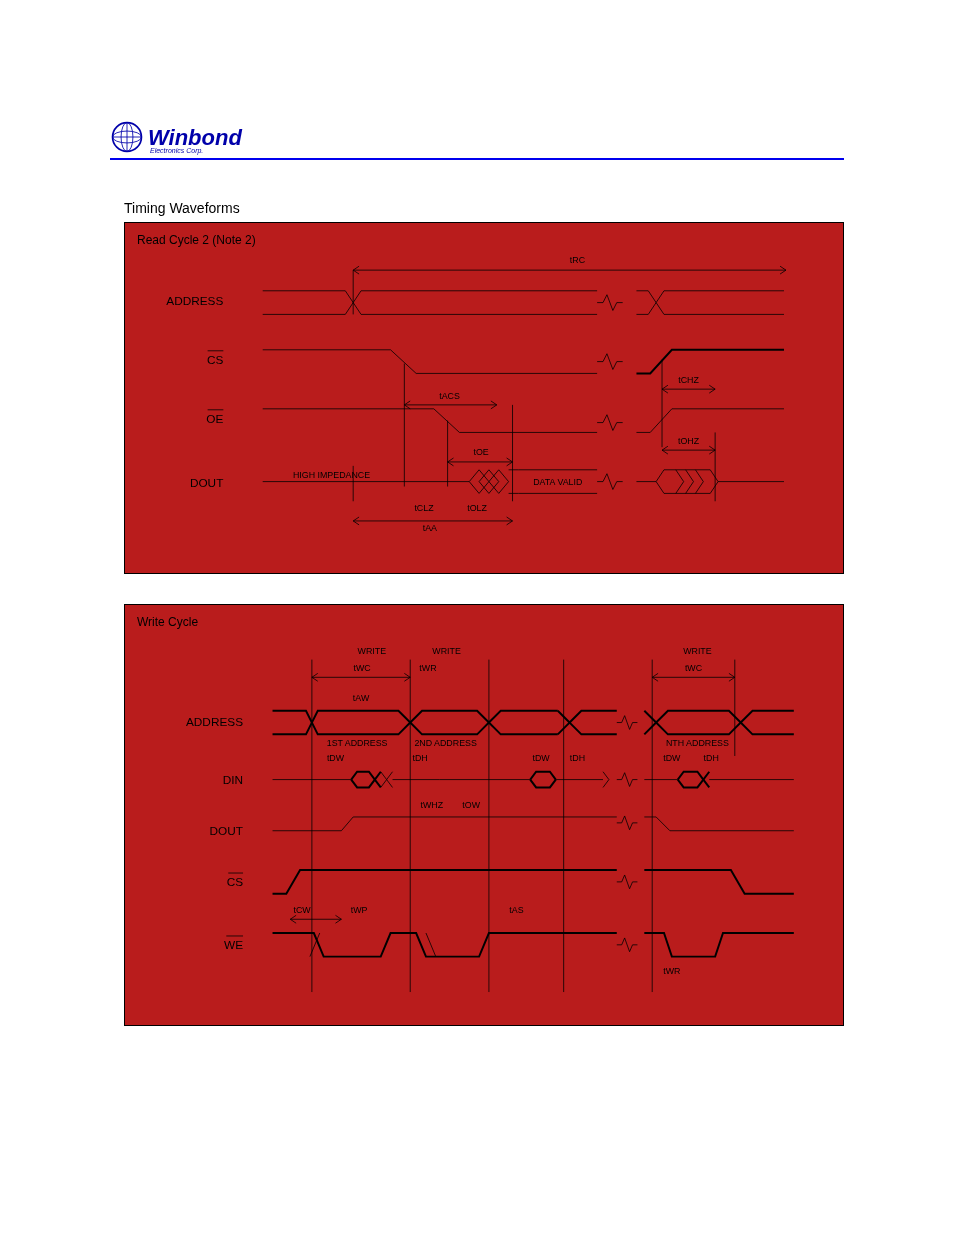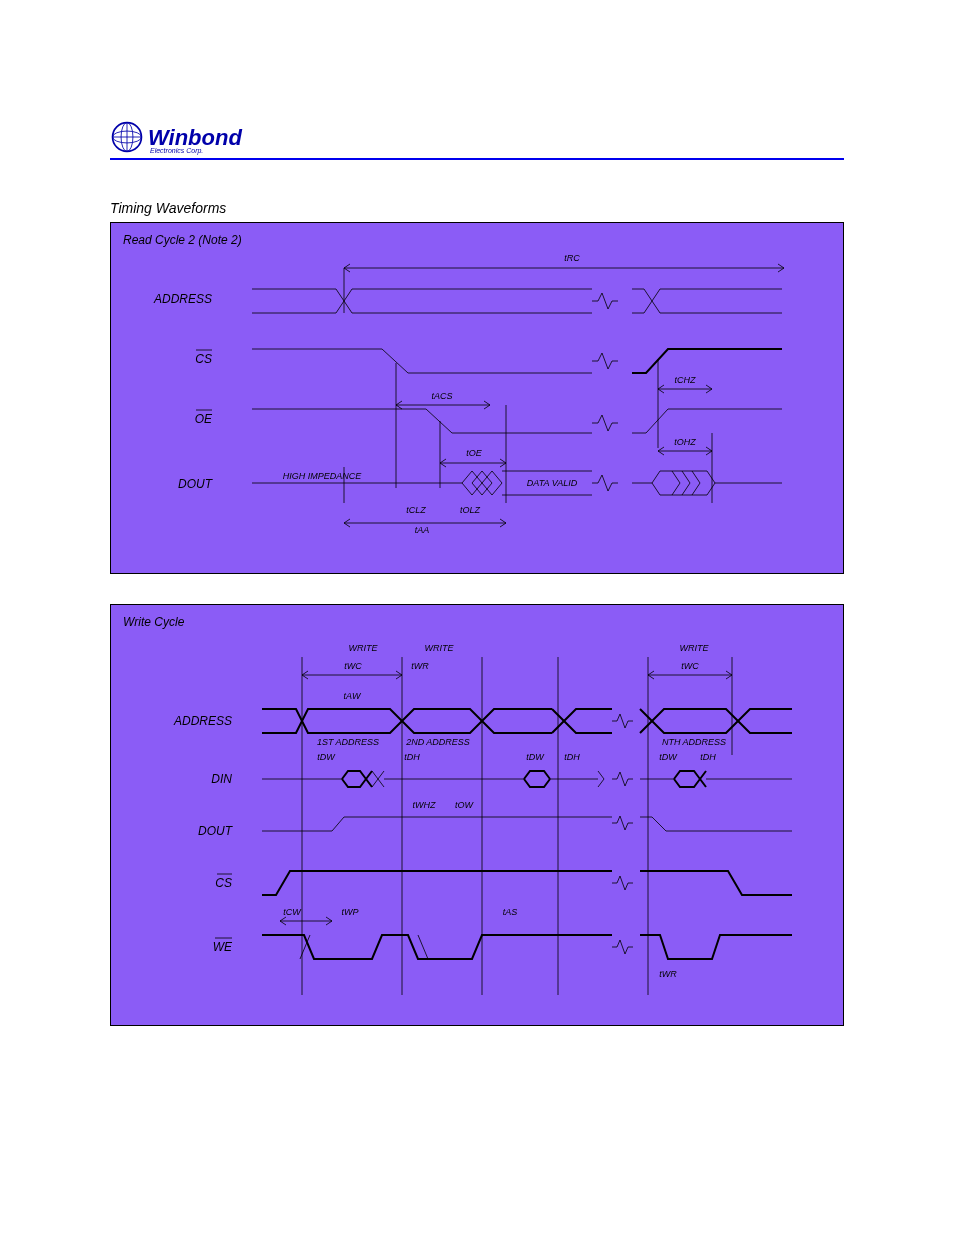--- a/index.html
+++ b/index.html
@@ -45,32 +45,31 @@
     margin-left: 2px;
   }
   .header-rule {
     height: 2px;
     background: #0000EE;
     margin-top: 4px;
     width: 100%;
   }
   .content {
     position: absolute;
-    left: 110px;
+    left: 124px;
     right: 110px;
     top: 200px;
-    font-style: italic;
   }
   .section-title {
     font-size: 14px;
     margin-bottom: 6px;
   }
   .diagram-box {
     border: 1px solid #000;
-    background: #8b5cf6;
+    background: #b91c1c;
     position: relative;
   }
   .diagram1 {
     height: 350px;
     margin-bottom: 30px;
   }
   .diagram2 {
     height: 420px;
     text-align: right;
   }

